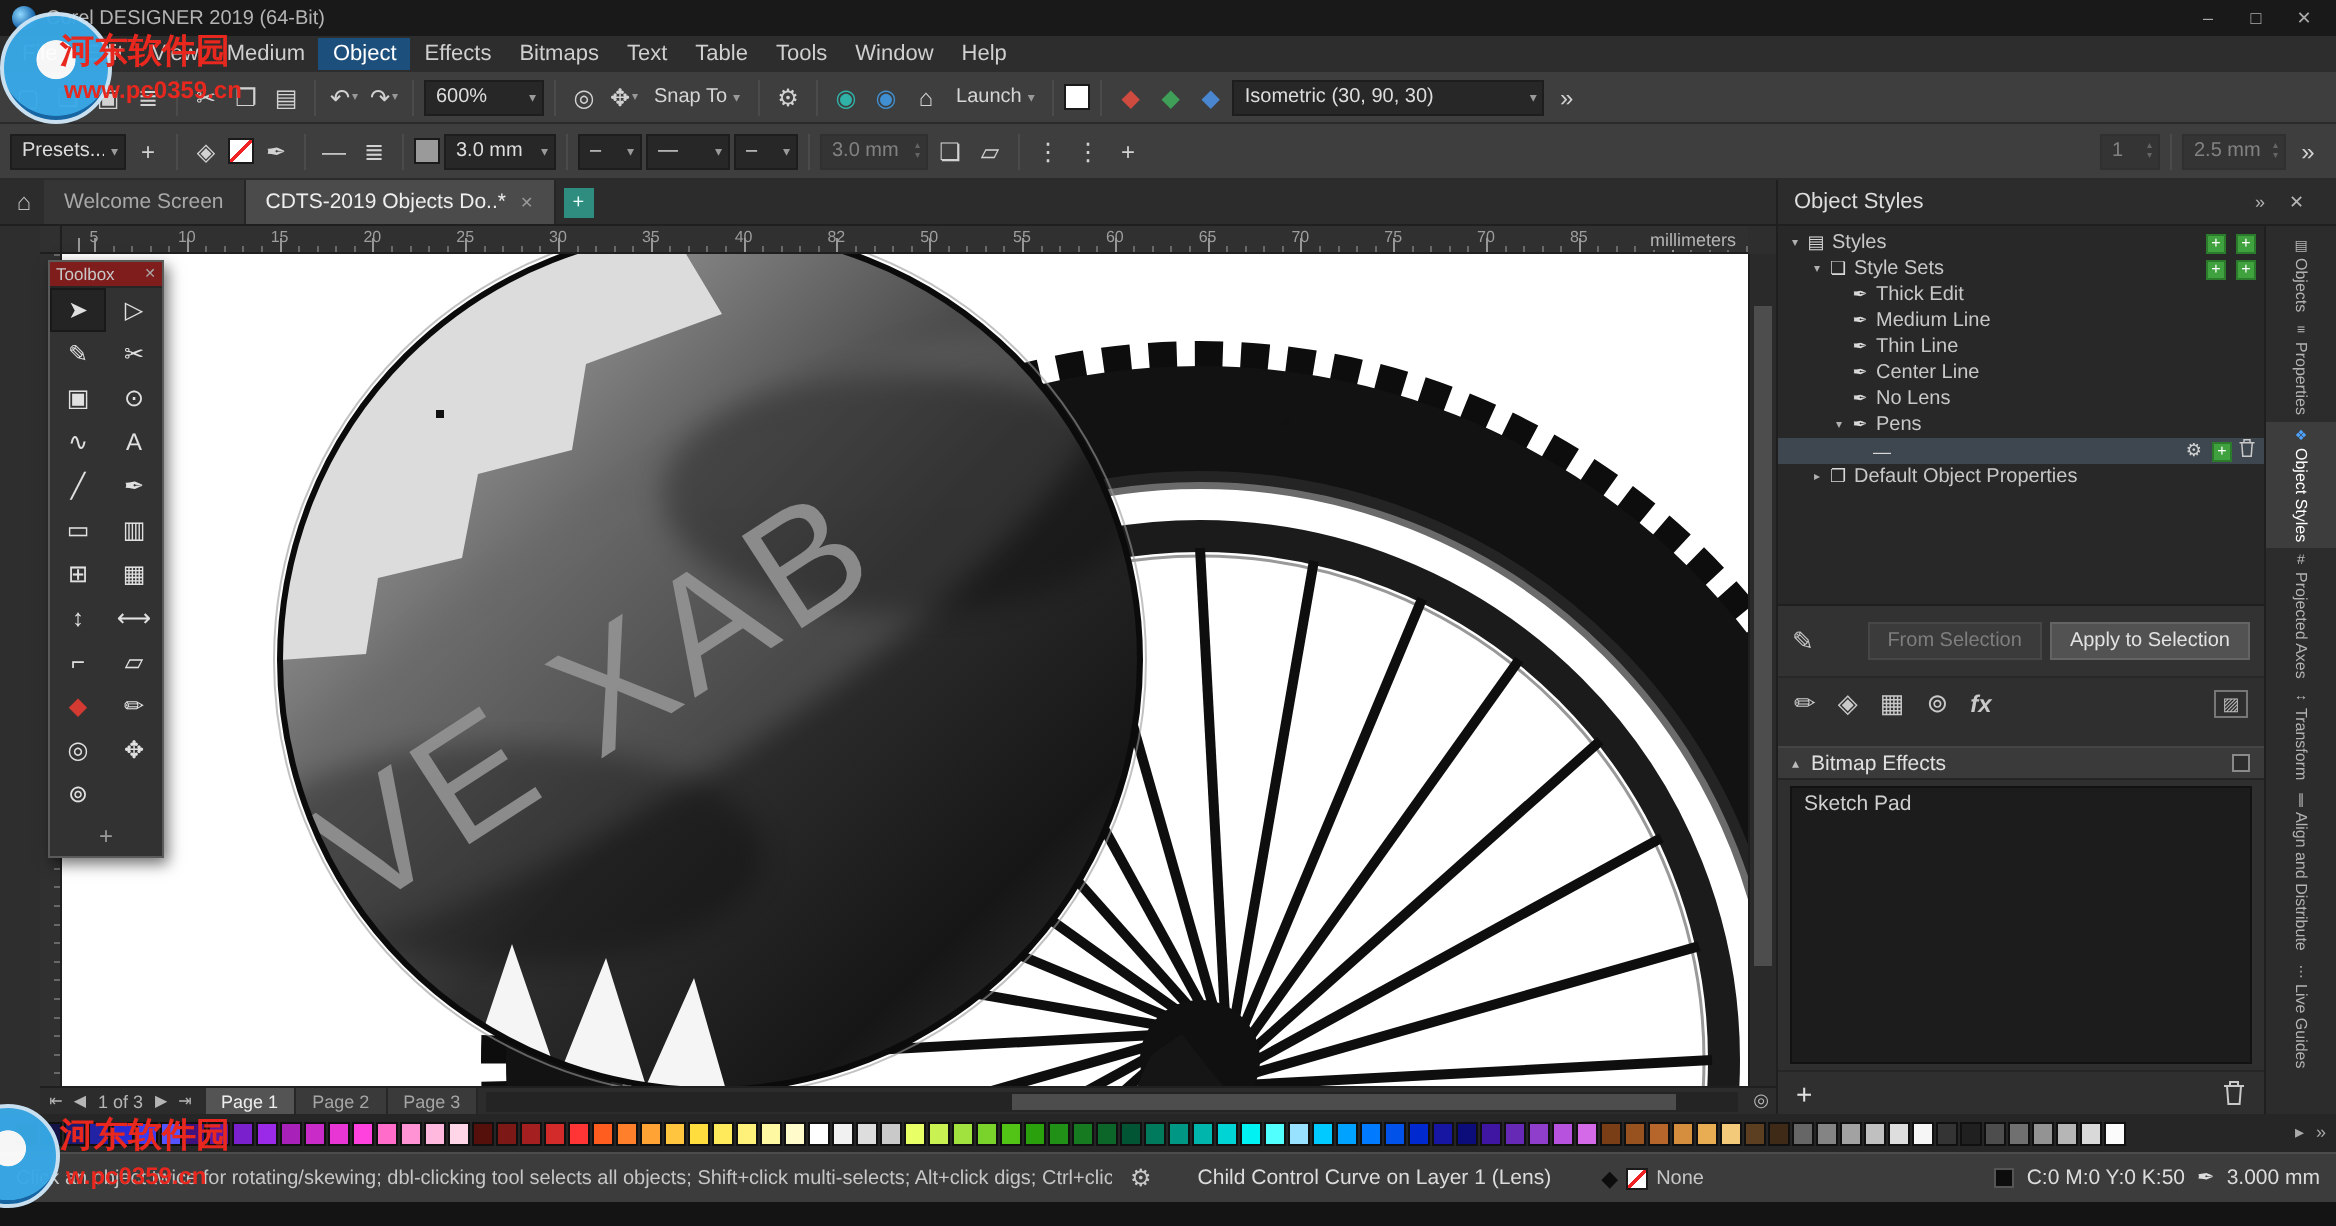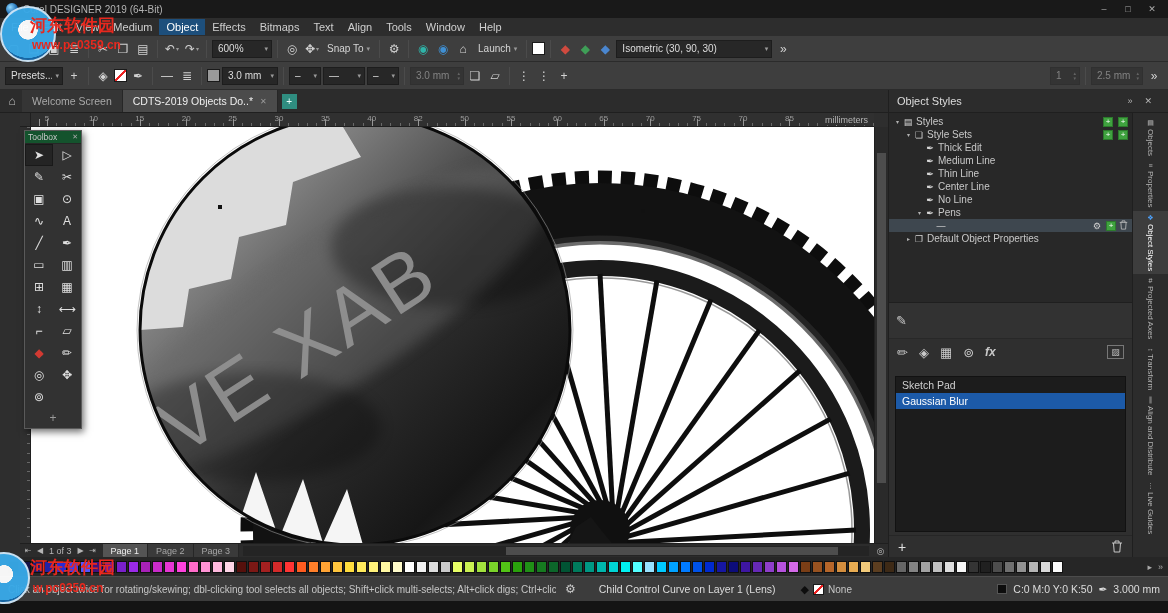--- a/index.html
+++ b/index.html
@@ -73,21 +73,21 @@
       background-size:3px 100%;background-repeat:repeat-y;background-position:right 0}
 
   
   .canvas{left:31px;top:127px;width:843px;height:416px;background:#fff;overflow:hidden}
   .node-dot{position:absolute;width:4px;height:4px;background:#111;z-index:3}
 
   
   .toolbox{left:24px;top:130px;width:58px;background:#323232;border:1px solid #5a5a5a;z-index:6;
            box-shadow:2px 3px 7px rgba(0,0,0,.55)}
   .toolbox-title{height:13px;display:flex;align-items:center;font-size:8.5px;color:#c8c8c8;padding:0 3px;
-                 background:#14532d;border-bottom:1px solid #262626;gap:2px}
+                 background:#7f1d1d;border-bottom:1px solid #262626;gap:2px}
   .toolbox-close{margin-left:auto;font-size:7px;color:#aaa}
   .tool-grid{display:grid;grid-template-columns:28px 28px}
   .tool{height:22px;display:flex;align-items:center;justify-content:center;font-size:12px;color:#e0e0e0}
   .tool.selected{background:#242424;box-shadow:inset 0 0 0 1px #191919}
   .tool-plus{height:20px;display:flex;align-items:center;justify-content:center;color:#9a9a9a;font-size:12px}
 
   
   .vscroll{left:874px;top:127px;width:14px;height:416px;background:#2a2a2a;border-left:1px solid #1f1f1f}
   .vthumb{position:absolute;left:2px;right:2px;top:26px;height:330px;background:#4d4d4d}
   .bottomrow{left:20px;top:543px;width:868px;height:14px;background:#2c2c2c;display:flex;align-items:center;
@@ -195,21 +195,21 @@
   <div class="menubar abs">
 
   <span class="menu-item">File</span>
       <span class="menu-item">Edit</span>
       <span class="menu-item">View</span>
       <span class="menu-item">Medium</span>
       <span class="menu-item active">Object</span>
       <span class="menu-item">Effects</span>
       <span class="menu-item">Bitmaps</span>
       <span class="menu-item">Text</span>
-      <span class="menu-item">Align</span>
+      <span class="menu-item">Table</span>
       <span class="menu-item">Tools</span>
       <span class="menu-item">Window</span>
       <span class="menu-item">Help</span>
     </div>
 
   <div id="toolbar1" class="toolbar abs">
       <span class="tbi">▢</span>
       <span class="tbi">❏</span>
       <span class="tbi">▣</span>
       <span class="tbi">≣</span>
@@ -550,21 +550,21 @@
         <div class="tree-row" style="padding-left: 26px;">
         <span class="tree-arrow"></span>
         <span class="tree-icon">✒</span>
         <span class="tree-label">Center Line</span>
         <span class="tree-spacer"></span>
 
       </div>
         <div class="tree-row" style="padding-left: 26px;">
         <span class="tree-arrow"></span>
         <span class="tree-icon">✒</span>
-        <span class="tree-label">No Line</span>
+        <span class="tree-label">No Lens</span>
         <span class="tree-spacer"></span>
 
       </div>
         <div class="tree-row" style="padding-left: 26px;">
         <span class="tree-arrow">▾</span>
         <span class="tree-icon">✒</span>
         <span class="tree-label">Pens</span>
         <span class="tree-spacer"></span>
 
       </div>
@@ -588,38 +588,46 @@
         <span class="tree-arrow">▸</span>
         <span class="tree-icon">❐</span>
         <span class="tree-label">Default Object Properties</span>
         <span class="tree-spacer"></span>
 
       </div>
       </div>
 
     <div class="midpanel">
       <span class="mid-icon">✎</span>
+      <span class="mid-btns">
+        <span class="btn disabled">From Selection</span>
+        <span class="btn">Apply to Selection</span>
+      </span>
     </div>
 
     <div class="iconrow">
       <span class="ic">✏</span>
       <span class="ic">◈</span>
       <span class="ic">▦</span>
       <span class="ic">⊚</span>
       <span class="ic fx">fx</span>
       <span class="frame-ic">▨</span>
     </div>
 
     <div class="docker-gap"></div>
 
+    <div class="section-header">
+      <span class="tri">▴</span>
+      <span>Bitmap Effects</span>
+      <span class="opt"></span>
+    </div>
 
     <div class="fx-list">
 
     <div class="fx-item">Sketch Pad</div>
-        <div class="fx-item selected">Gaussian Blur</div>
       </div>
 
     <div class="docker-bottom">
       <span class="plus-btn">+</span>
       <span class="trash-btn">
         <svg width="12" height="13" viewBox="0 0 12 13">
             <path d="M1 3h10M4 3V1h4v2M2.5 3l.7 9h5.6l.7-9" stroke="#c9c9c9" fill="none"></path>
           </svg>
       </span>
     </div>

